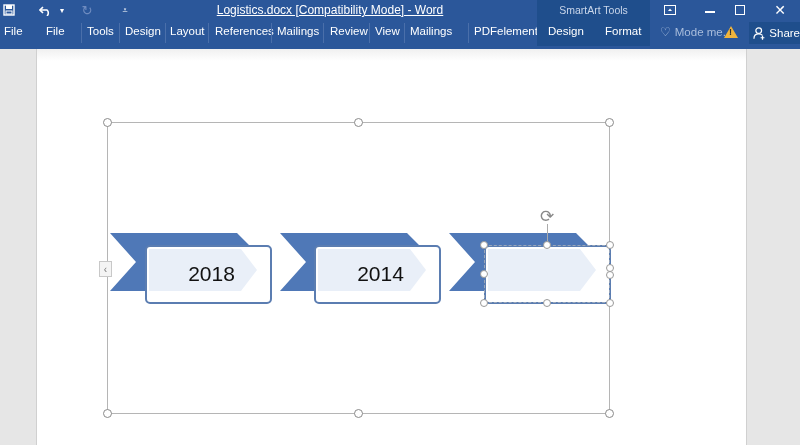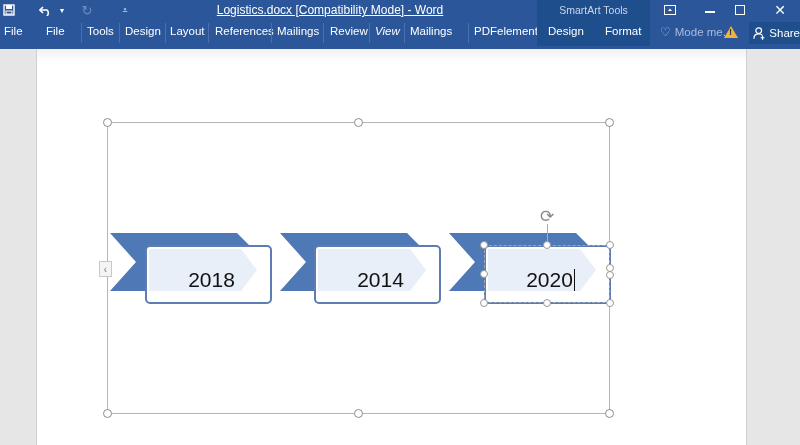--- a/index.html
+++ b/index.html
@@ -27,21 +27,21 @@
   .page-shadow { position: absolute; left: 37px; top: 49px; width: 709px; height: 12px; background: linear-gradient(#f0f0f0, #ffffff); }
 
   .frame { position: absolute; left: 107px; top: 122px; width: 503px; height: 292px; border: 1px solid #b5b5b5; }
   .handle { position: absolute; width: 9px; height: 9px; border-radius: 50%; border: 1.5px solid #8a8a8a; background: #fff; }
   .handle.sm { width: 8px; height: 8px; border-color: #999; }
   .collapse-btn { position: absolute; left: 99px; top: 261px; width: 13px; height: 16px; border: 1px solid #c8c8c8; background: #f4f4f4; font-size: 10px; color: #777; display: flex; align-items: center; justify-content: center; }
 
   .chevron { position: absolute; }
   .card { position: absolute; width: 127px; height: 59px; border: 2px solid #5b7db1; border-radius: 5px; background: #ffffff; overflow: hidden; }
   .card .inner-arrow { position: absolute; left: 2px; top: 2px; }
-  .card .txt { position: absolute; left: 0; width: 100%; top: 21px; text-align: center; font-size: 21px; color: #111; font-family: "Liberation Sans", sans-serif; padding-left: 6px; }
+  .card .txt { position: absolute; left: 0; width: 100%; top: 15px; text-align: center; font-size: 21px; color: #111; font-family: "Liberation Sans", sans-serif; padding-left: 6px; }
   .card.selected { border-color: #5b7db1; }
   .sel-box { position: absolute; left: 484px; top: 245px; width: 126px; height: 58px; border: 1px dashed #9aa7ba; }
   .caret { display: inline-block; width: 1px; height: 22px; background: #111; vertical-align: -4px; margin-left: 1px; }
   .rotate { position: absolute; left: 537px; top: 207px; width: 20px; height: 20px; color: #888; font-size: 17px; text-align: center; line-height: 20px; }
   .rotate-line { position: absolute; left: 547px; top: 224px; width: 1px; height: 20px; background: #aaa; }
 
   .scroll-right { position: absolute; left: 747px; top: 49px; width: 53px; height: 396px; background: #e6e6e6; }
 </style>
 </head>
 <body>
@@ -92,21 +92,21 @@
   <span class="tab" style="left:125px;">Design</span>
   <span class="tab-sep" style="left:165px;"></span>
   <span class="tab" style="left:170px;">Layout</span>
   <span class="tab-sep" style="left:208px;"></span>
   <span class="tab" style="left:215px;">References</span>
   <span class="tab-sep" style="left:271px;"></span>
   <span class="tab" style="left:277px;">Mailings</span>
   <span class="tab-sep" style="left:323px;"></span>
   <span class="tab" style="left:330px;">Review</span>
   <span class="tab-sep" style="left:369px;"></span>
-  <span class="tab" style="left:375px;font-style:italic;">View</span>
+  <span class="tab" style="left:375px;">View</span>
   <span class="tab-sep" style="left:404px;"></span>
   <span class="tab" style="left:410px;">Mailings</span>
   <span class="tab-sep" style="left:468px;"></span>
   <span class="tab" style="left:474px;">PDFelement</span>
 </div>
 <div style="position:absolute;left:537px;top:20px;width:113px;height:26px;background:#1f4e8c;">
   <span class="tab" style="left:11px;">Design</span>
   <span class="tab" style="left:68px;">Format</span>
 </div>
 <div class="tellme">
@@ -158,21 +158,20 @@
 <div class="card" style="left:314px;top:245px;">
   <svg class="inner-arrow" width="110" height="44">
       <polygon points="0,0 92,0 108,21 92,42 0,42" fill="#e9eff8"></polygon>
     </svg>
   <div class="txt">2014</div>
 </div>
 <div class="card selected" style="left:484px;top:245px;">
   <svg class="inner-arrow" width="110" height="44">
       <polygon points="0,0 92,0 108,21 92,42 0,42" fill="#e9eff8"></polygon>
     </svg>
-  <div class="txt"><span>2020</span><span class="caret"></span></div>
 </div>
 <div class="sel-box"></div>
 
 <div class="rotate-line"></div>
 <div class="rotate">⟳</div>
 <div class="handle sm" style="left:480px;top:241px;"></div>
 <div class="handle sm" style="left:543px;top:241px;"></div>
 <div class="handle sm" style="left:606px;top:241px;"></div>
 <div class="handle sm" style="left:480px;top:270px;"></div>
 <div class="handle sm" style="left:606px;top:264px;"></div>

